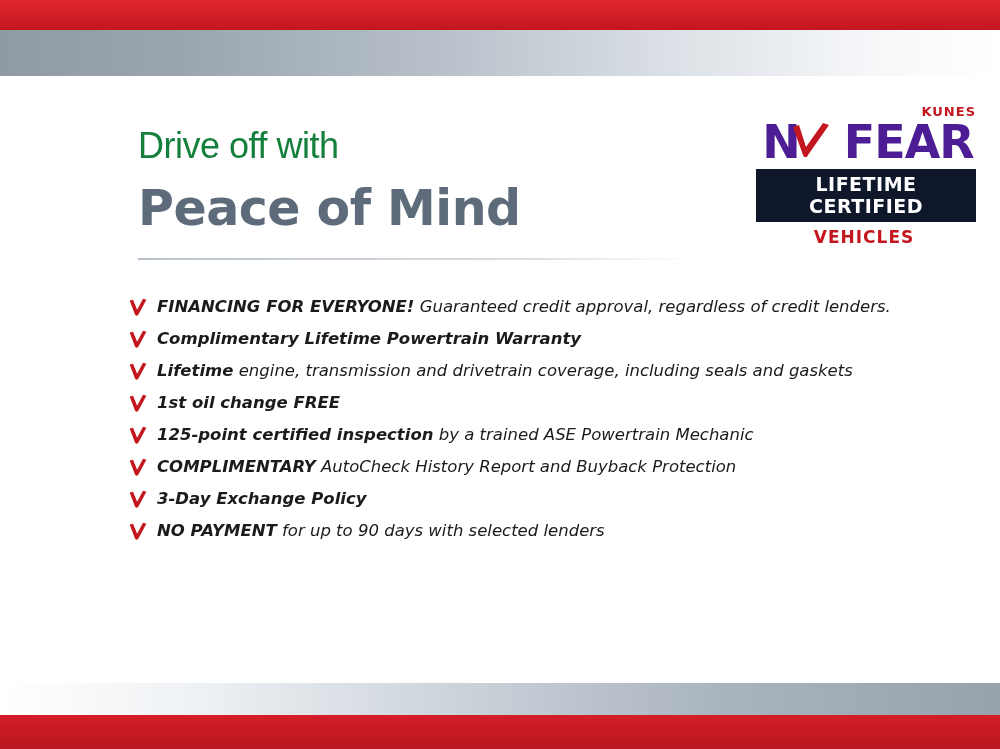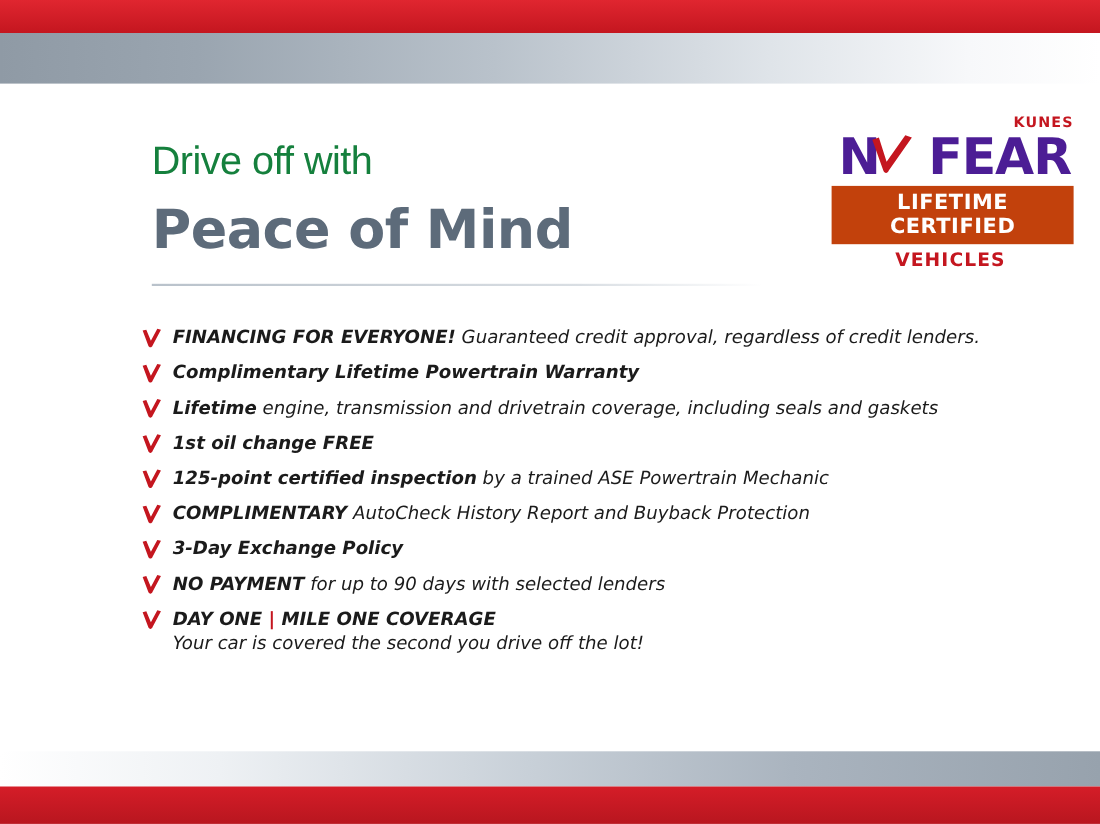--- a/index.html
+++ b/index.html
@@ -133,21 +133,21 @@
     font-family: "DejaVu Sans", sans-serif;
   }
   .logo-check {
     position: absolute;
     left: 30px;
     top: 2px;
     width: 42px;
     height: 42px;
   }
   .logo-bar {
-    background: #c2410c;
+    background: #0f172a;
     color: #ffffff;
     font-size: 19px;
     font-weight: bold;
     letter-spacing: 0.5px;
     padding: 4px 6px 5px 6px;
     margin-top: 4px;
     text-align: center;
     font-family: "DejaVu Sans", sans-serif;
   }
   .logo-vehicles {
@@ -284,29 +284,20 @@
       <div class="item-text"><b>3-Day Exchange Policy</b><span></span></div>
     </div>
 
     <div class="item">
       <svg class="tick" viewBox="0 0 24 24">
           <path d="M2 3 L8 19 C9 22 12 22 13 19 L22 2 L18 1 L11 14 L6 2 Z" fill="#c4161f"></path>
         </svg>
       <div class="item-text"><b>NO PAYMENT</b><span> for up to 90 days with selected lenders</span></div>
     </div>
 
-    <div>
-      <div class="item" style="margin-bottom:0">
-        <svg class="tick" viewBox="0 0 24 24">
-            <path d="M2 3 L8 19 C9 22 12 22 13 19 L22 2 L18 1 L11 14 L6 2 Z" fill="#c4161f"></path>
-          </svg>
-        <div class="item-text"><b>DAY ONE</b><b class="sep"> | </b><b>MILE ONE COVERAGE</b></div>
-      </div>
-      <div class="subline">Your car is covered the second you drive off the lot!</div>
-    </div>
 
   </div>
 
   <div class="bot-gray">
     <div class="bot-gray-fade"></div>
   </div>
   <div class="bot-red"></div>
 
 </div>
 

